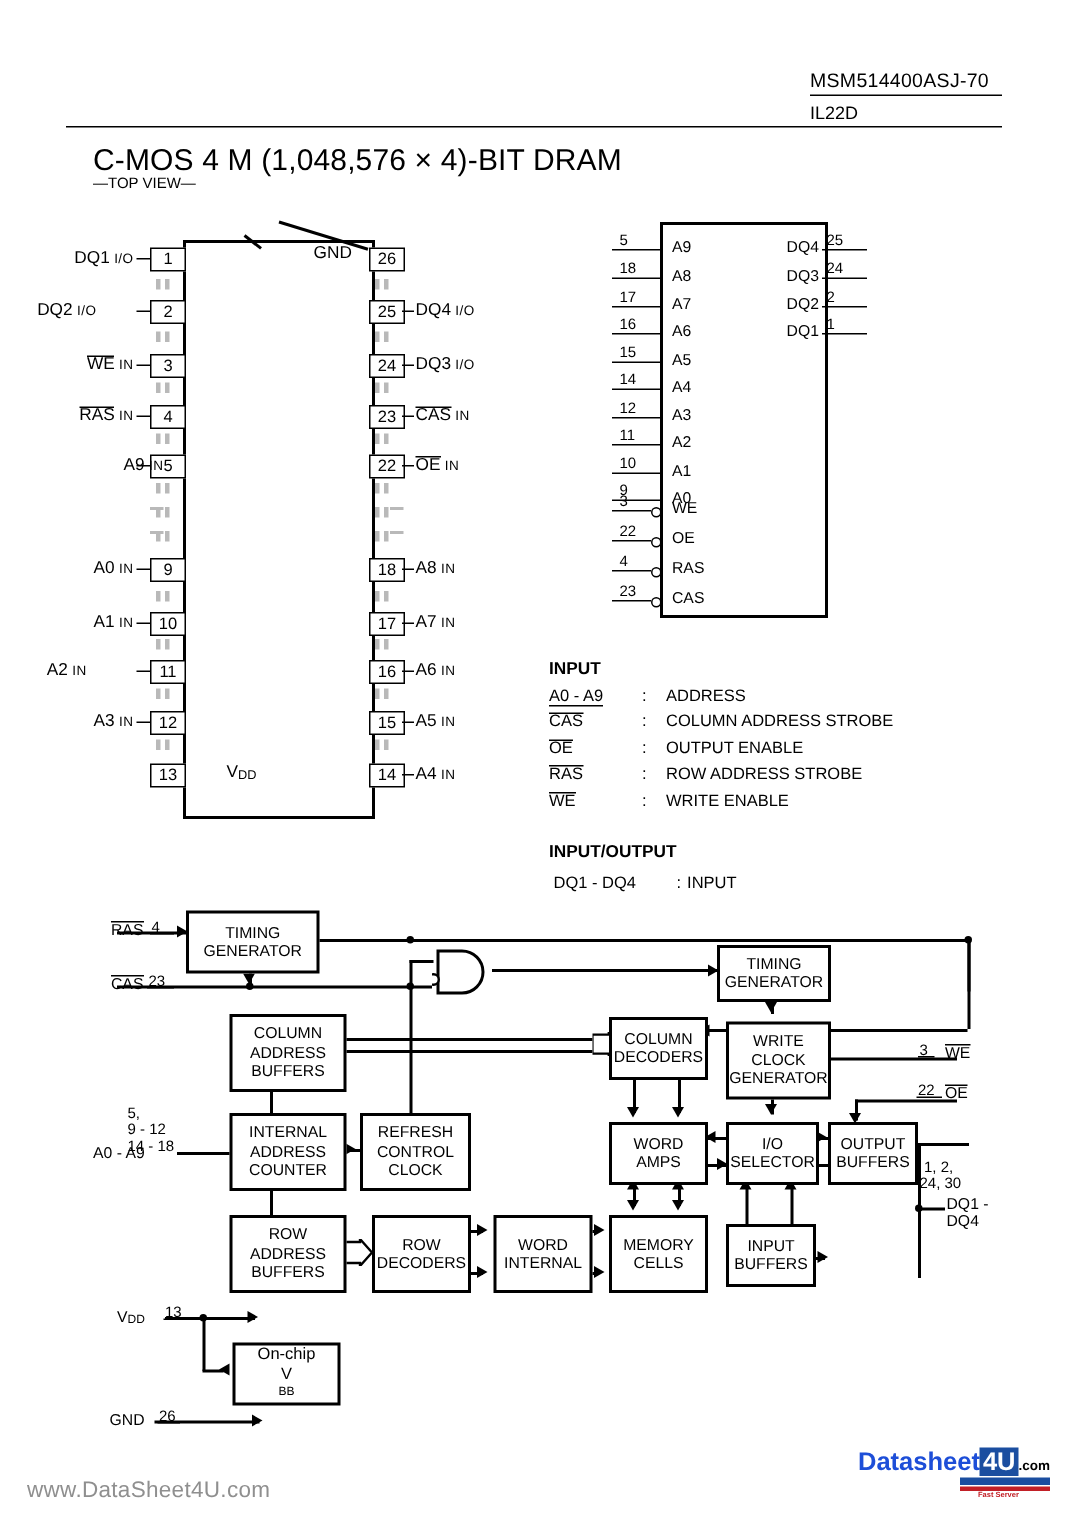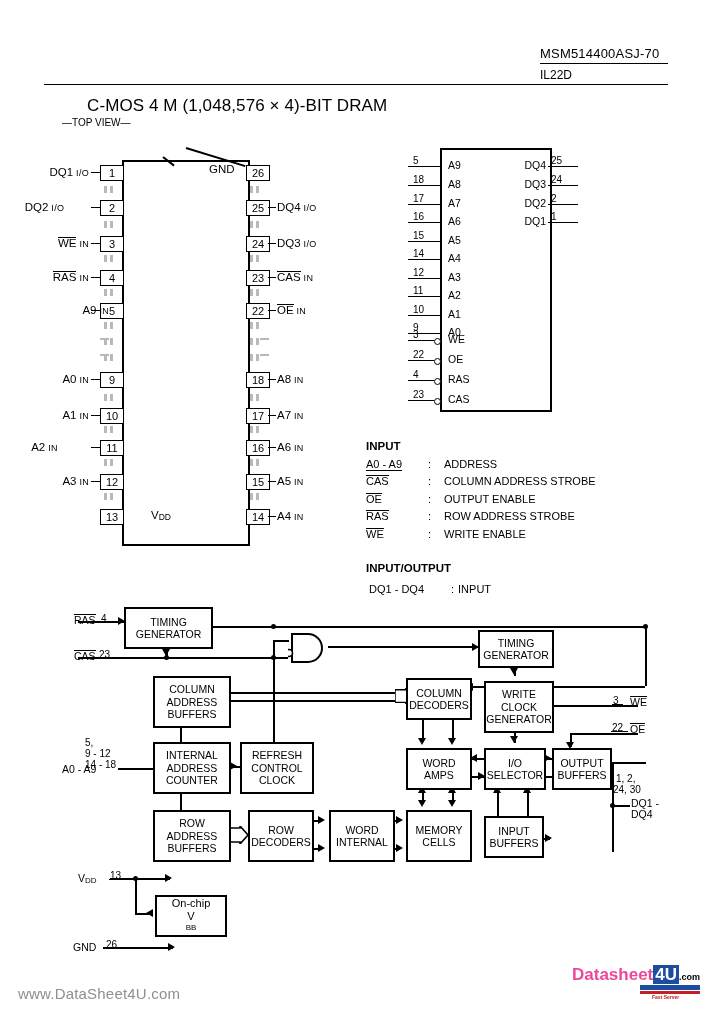--- a/index.html
+++ b/index.html
@@ -8,21 +8,21 @@
     font-family:"Liberation Sans", sans-serif;color:#000;overflow:hidden;
   }
   .abs{position:absolute;}
 
   
   #hdr-part{left:540px;top:46px;font-size:13px;letter-spacing:.2px;}
   #hdr-rev{left:540px;top:68px;font-size:12px;}
   #hdr-rule1{left:540px;top:63px;width:128px;height:1px;background:#000;}
   #hdr-rule2{left:44px;top:84px;width:624px;height:1px;background:#000;}
 
-  #title{left:62px;top:96px;font-size:17px;letter-spacing:.1px;margin-left:25px;}
+  #title{left:62px;top:96px;font-size:20px;letter-spacing:.1px;}
   #subtitle{left:62px;top:117px;font-size:10px;}
 
   
   #pkg{left:122px;top:160px;width:124px;height:382px;border:2px solid #000;background:#fff;}
   .notch-line{background:#000;height:2px;width:20px;position:absolute;}
 
   .pinbox{position:absolute;border:1.6px solid #000;background:#fff;
           font-size:11px;text-align:center;line-height:14px;height:14px;width:22px;}
   .pinlead{position:absolute;background:#000;height:1.5px;}
   .pinlabel{position:absolute;font-size:10.5px;line-height:12px;white-space:nowrap;}
@@ -69,21 +69,21 @@
   .arw-l{border-top:4px solid transparent;border-bottom:4px solid transparent;border-right:7px solid #000;}
   .arw-d{border-left:4px solid transparent;border-right:4px solid transparent;border-top:7px solid #000;}
   .arw-u{border-left:4px solid transparent;border-right:4px solid transparent;border-bottom:7px solid #000;}
 
   
   #nand{position:absolute;left:288px;top:632px;width:40px;height:32px;}
 
   
   #wm-text{left:18px;top:985px;font-size:15px;color:#8f8f8f;letter-spacing:.2px;}
   #logo{left:572px;top:966px;font-size:17px;font-weight:bold;line-height:18px;white-space:nowrap;}
-  #logo .ds{color:#ec4899;}
+  #logo .ds{color:#1d4ed8;}
   #logo .four{background:#1b4ea0;color:#fff;padding:0 2px;}
   #logo .com{color:#000;font-size:9px;font-weight:bold;}
   #logo-bar1{left:640px;top:985px;width:60px;height:5px;background:#1b4ea0;}
   #logo-bar2{left:640px;top:991px;width:60px;height:3px;background:#c22027;}
   #logo-sub{left:652px;top:994px;font-size:5px;color:#c22027;font-weight:bold;}
 </style>
 </head>
 <body>
 
 <div class="abs" id="hdr-part">MSM514400ASJ-70</div>

